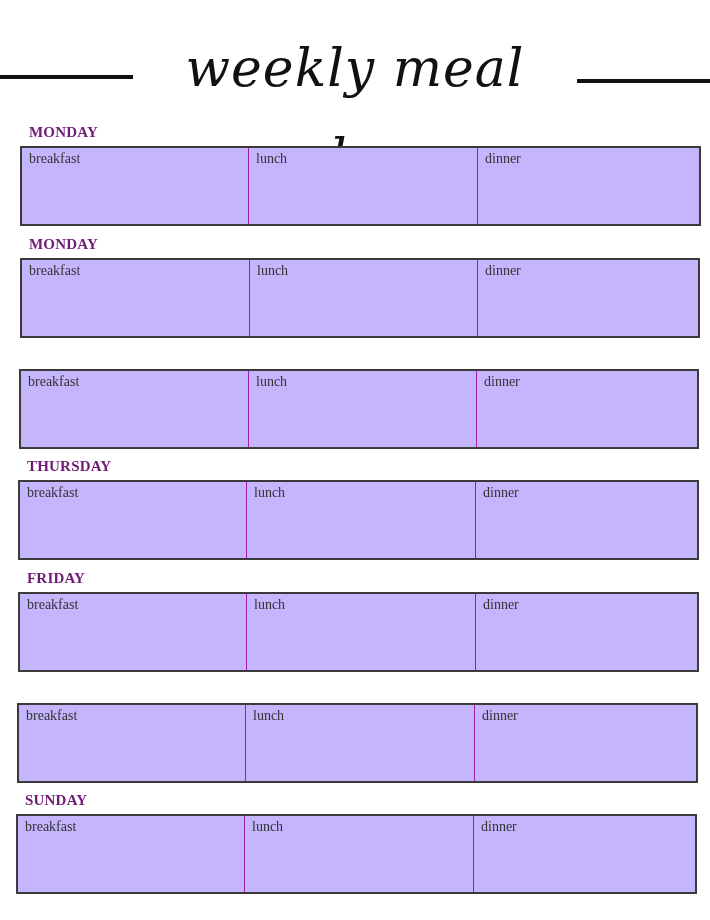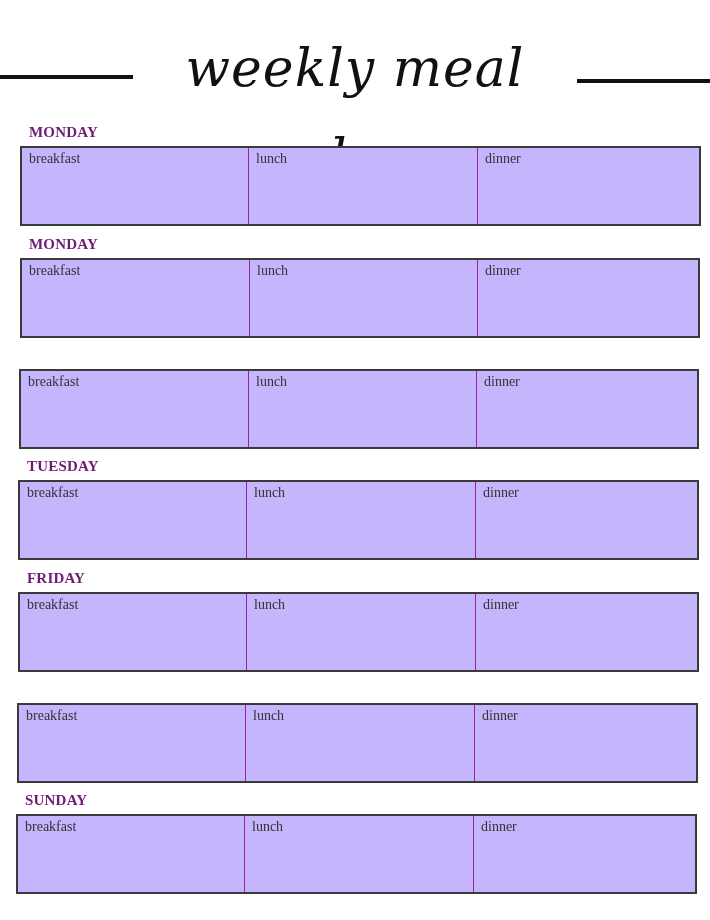--- a/index.html
+++ b/index.html
@@ -75,21 +75,21 @@
         </div>
         <div class="cell" style="width: 228px;">
           <span class="cell-label">lunch</span>
         </div>
         <div class="cell" style="width: 221px;">
           <span class="cell-label">dinner</span>
         </div>
       </div>
     </div>
     <div class="day" style="top: 454px; left: 0px; width: 710px; height: 110px;">
-      <div class="day-label" style="left: 27px;">TUESDAY</div>
+      <div class="day-label" style="left: 27px;">THURSDAY</div>
       <div class="grid" style="left: 18px; width: 681px;">
         <div class="cell" style="width: 226px;">
           <span class="cell-label">breakfast</span>
         </div>
         <div class="cell" style="width: 229px;">
           <span class="cell-label">lunch</span>
         </div>
         <div class="cell" style="width: 222px;">
           <span class="cell-label">dinner</span>
         </div>

